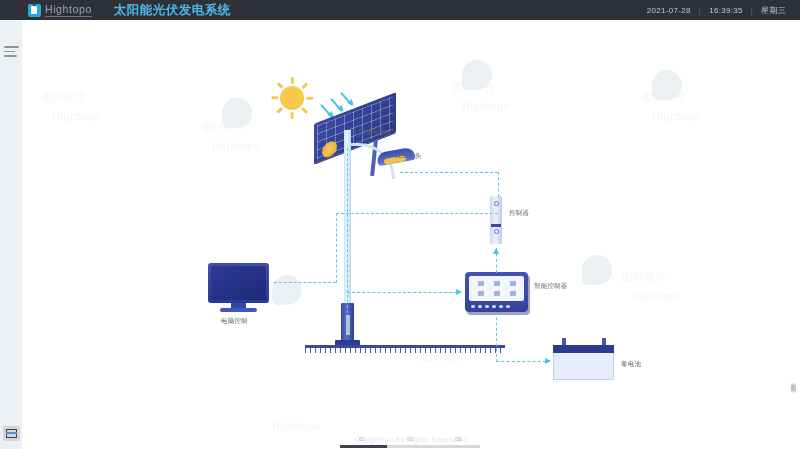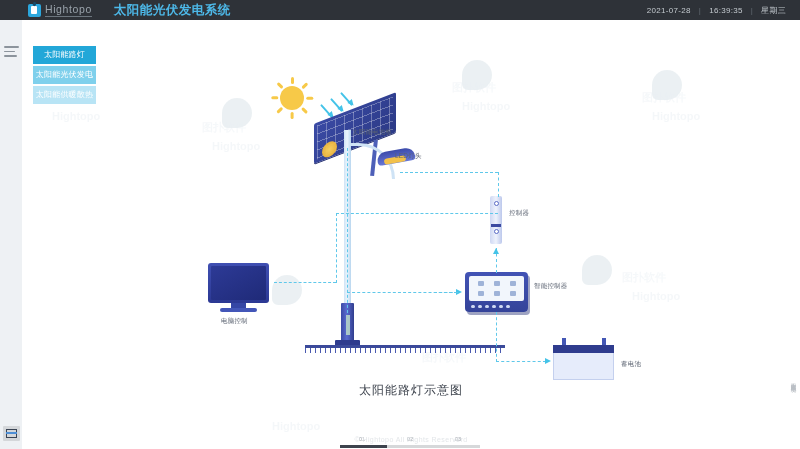--- a/index.html
+++ b/index.html
@@ -333,25 +333,20 @@
 
   <div class="rail">
     <div class="hamburger">
       <i></i>
       <i></i>
       <i></i>
     </div>
     <div class="fs-icon"></div>
   </div>
 
-  <div class="menu">
-    <div class="menu-item active">太阳能路灯</div>
-    <div class="menu-item lvl2">太阳能光伏发电</div>
-    <div class="menu-item lvl3">太阳能供暖散热</div>
-  </div>
 
   <div class="canvas">
 
     <div class="wm" style="left:20px;  top:70px;"><span class="cn">图扑软件</span></div>
     <div class="wm" style="left:30px;  top:90px;"><span>Hightopo</span></div>
     <div class="wm" style="left:180px; top:100px;"><span class="cn">图扑软件</span></div>
     <div class="wm" style="left:190px; top:120px;"><span>Hightopo</span></div>
     <div class="wm" style="left:430px; top:60px;"><span class="cn">图扑软件</span></div>
     <div class="wm" style="left:440px; top:80px;"><span>Hightopo</span></div>
     <div class="wm" style="left:620px; top:70px;"><span class="cn">图扑软件</span></div>
@@ -457,21 +452,20 @@
     <div class="ln h" style="left:252px; top:262px; width:62px;"></div>
     <div class="ln v" style="left:314px; top:193px; height:70px;"></div>
     <div class="ln h" style="left:314px; top:193px; width:162px;"></div>
 
     <div class="ln v" style="left:474px; top:292px; height:50px;"></div>
     <div class="ln h" style="left:474px; top:341px; width:50px;"></div>
     <div class="arrow-r" style="left:523px; top:337.5px;"></div>
 
     <div class="ln h" style="left:412px; top:272px; width:24px;"></div>
 
-    <div class="diagram-title">太阳能路灯示意图</div>
 
     <div class="slider">
       <div class="slider-track"></div>
       <div class="slider-fill"></div>
       <div class="slider-mark" style="left:22px;">01</div>
       <div class="slider-mark" style="left:70px;">02</div>
       <div class="slider-mark" style="left:118px;">03</div>
     </div>
 
     <div class="footer">© Hightopo All Rights Reserverd</div>

